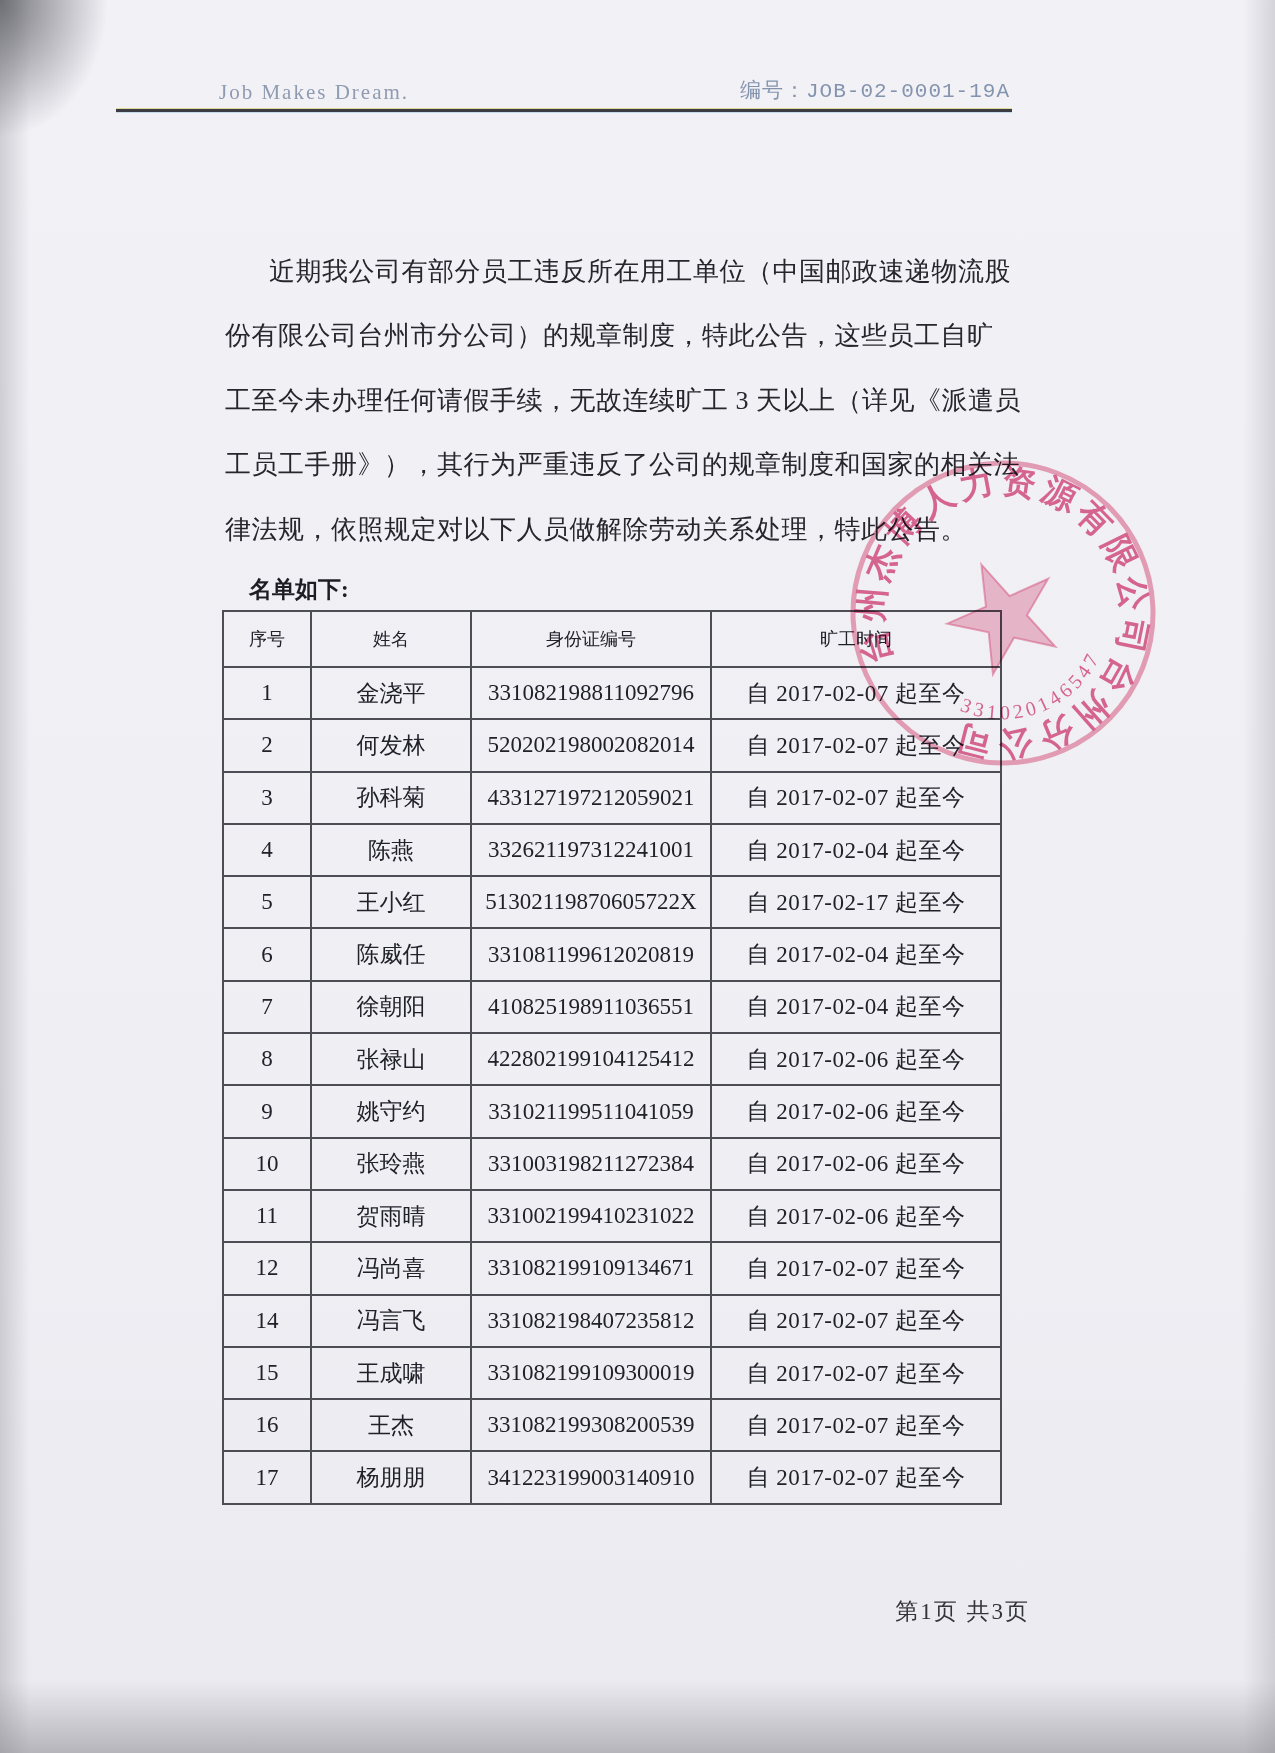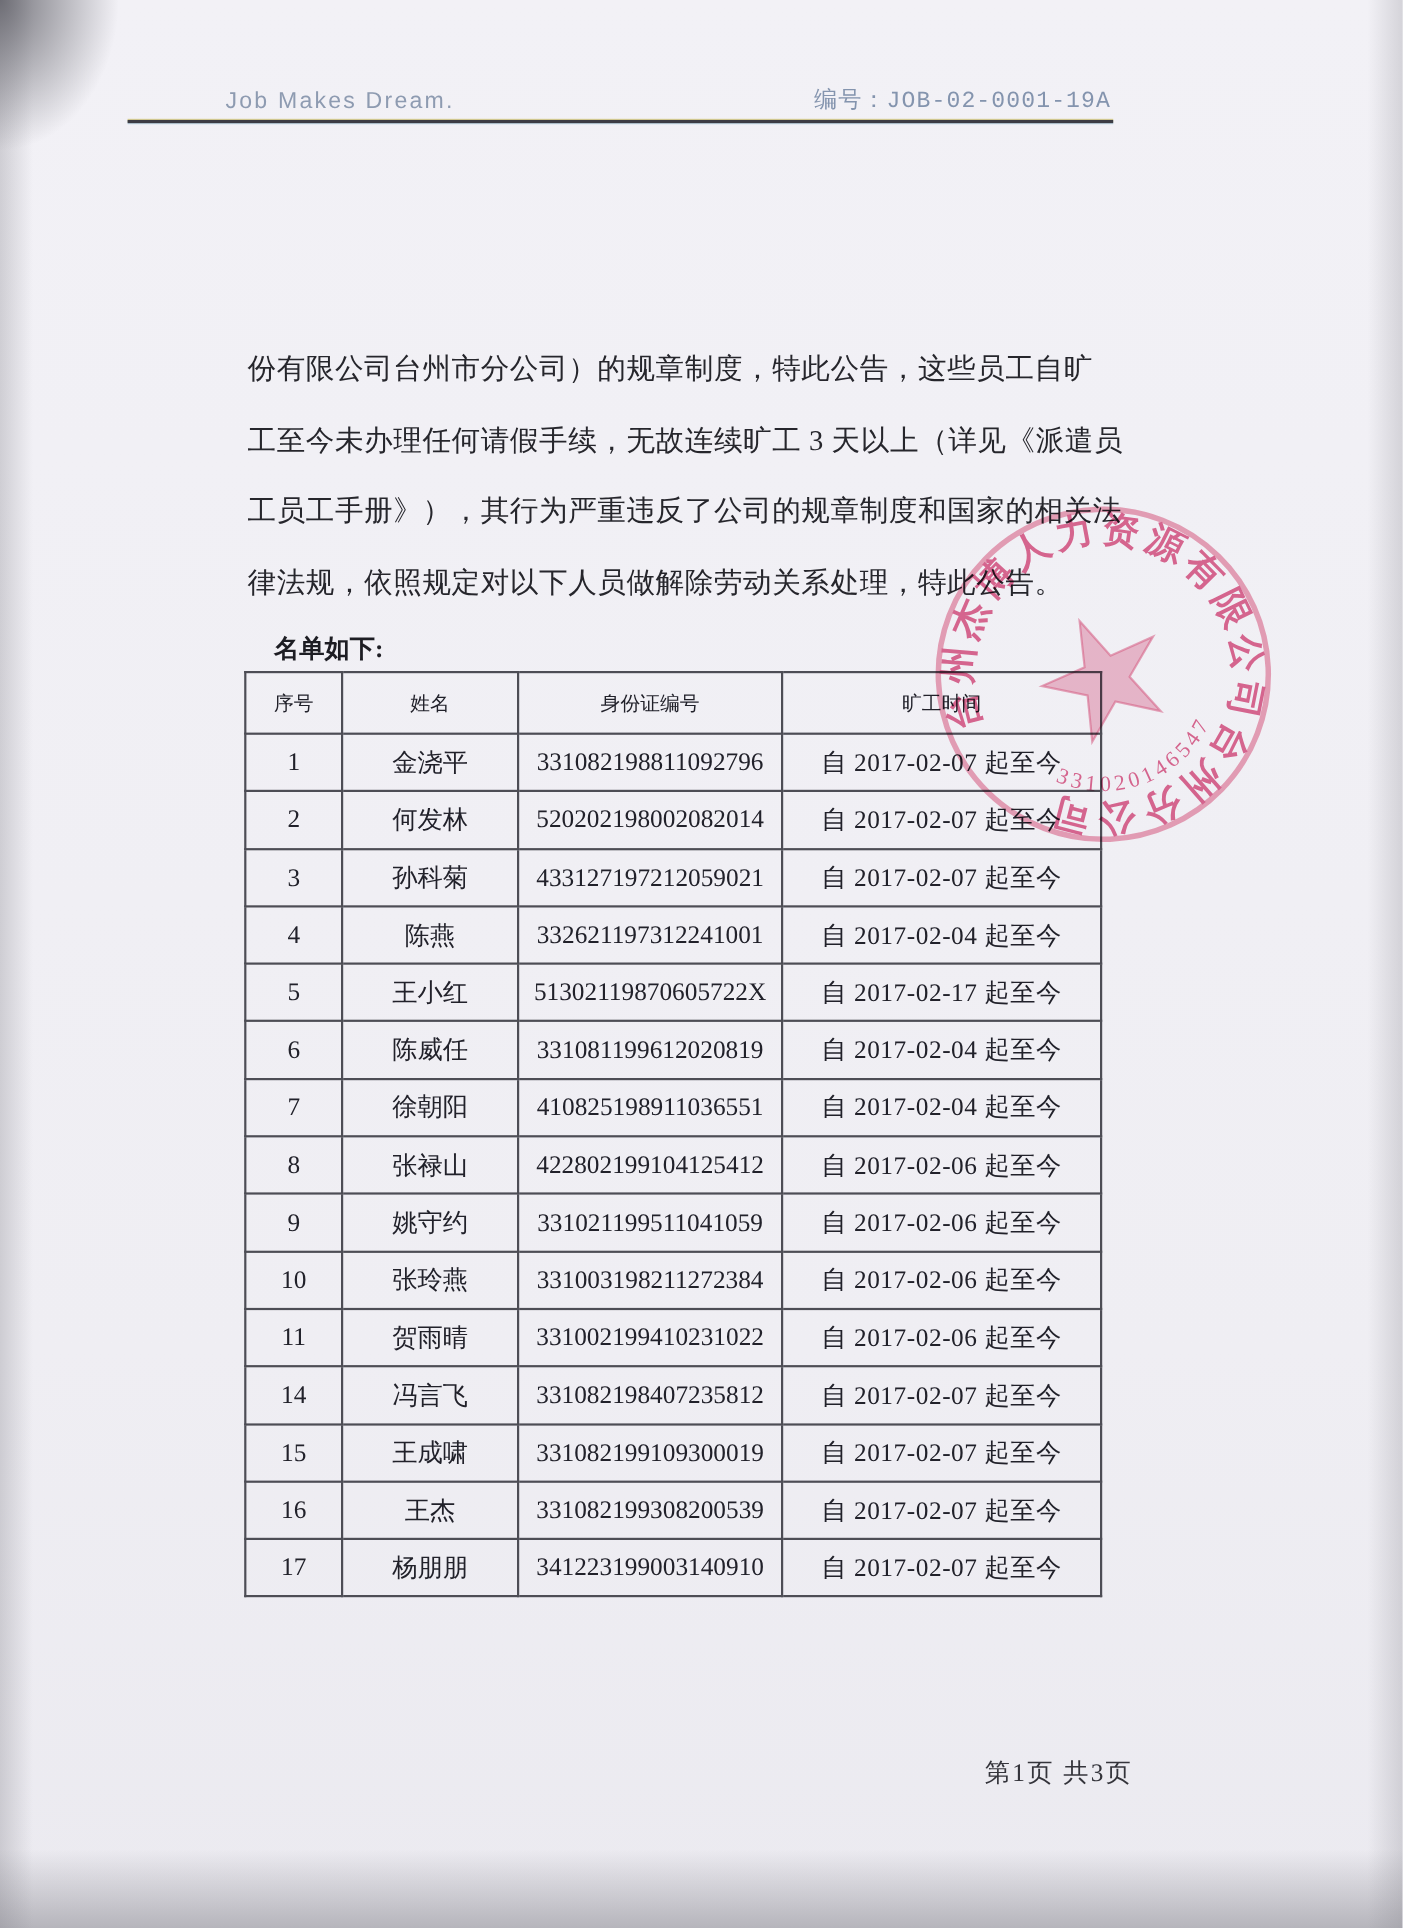--- a/index.html
+++ b/index.html
@@ -13,22 +13,22 @@
     position:relative;width:1275px;height:1753px;
     background:
       radial-gradient(150px 190px at 0% 0%, rgba(82,82,90,.78), rgba(82,82,90,0) 72%),
       linear-gradient(90deg, rgba(128,127,135,.30) 0, rgba(128,127,135,0) 30px),
       linear-gradient(270deg, rgba(128,127,135,.26) 0, rgba(128,127,135,0) 32px),
       linear-gradient(0deg, rgba(108,107,115,.42) 0, rgba(108,107,115,0) 72px),
       linear-gradient(180deg,#f2f1f6 0%,#efeef3 70%,#ebeaf0 100%);
     color:#222227;
   }
   .hdr-left{
-    position:absolute;left:205px;top:80px;
-    font-family:Liberation Sans, sans-serif;
+    position:absolute;left:219px;top:80px;
+    font-family:Liberation Serif, serif;
     font-size:21px;letter-spacing:2px;color:#8e9bb1;
   }
   .hdr-right{
     position:absolute;right:265px;top:76px;
     font-family:"Liberation Mono","DejaVu Sans Mono",monospace;
     font-size:21px;letter-spacing:1px;color:#8494ae;
   }
   .hdr-rule{
     position:absolute;left:116px;top:109px;width:896px;height:3px;
     background:#3c3c44;
@@ -87,20 +87,21 @@
 </head>
 <body>
 
 <div class="page">
 
   <div class="hdr-left">Job Makes Dream.</div>
   <div class="hdr-right">编号：JOB-02-0001-19A</div>
   <div class="hdr-rule"></div>
 
 
+  <div class="body-line indent" style="top:240px">近期我公司有部分员工违反所在用工单位（中国邮政速递物流股</div>
   <div class="body-line" style="top:304px">份有限公司台州市分公司）的规章制度，特此公告，这些员工自旷</div>
   <div class="body-line" style="top:369px">工至今未办理任何请假手续，无故连续旷工 3 天以上（详见《派遣员</div>
   <div class="body-line" style="top:433px">工员工手册》），其行为严重违反了公司的规章制度和国家的相关法</div>
   <div class="body-line" style="top:498px">律法规，依照规定对以下人员做解除劳动关系处理，特此公告。</div>
 
   <div class="list-label">名单如下:</div>
 
   <table class="roster">
     <colgroup>
         <col class="c0">
@@ -177,20 +178,26 @@
           <td class="col2">331003198211272384</td>
           <td class="col3">自 2017-02-06 起至今</td>
         </tr>
         <tr>
           <td class="col0">11</td>
           <td class="col1">贺雨晴</td>
           <td class="col2">331002199410231022</td>
           <td class="col3">自 2017-02-06 起至今</td>
         </tr>
         <tr>
+          <td class="col0">12</td>
+          <td class="col1">冯尚喜</td>
+          <td class="col2">331082199109134671</td>
+          <td class="col3">自 2017-02-07 起至今</td>
+        </tr>
+        <tr>
           <td class="col0">14</td>
           <td class="col1">冯言飞</td>
           <td class="col2">331082198407235812</td>
           <td class="col3">自 2017-02-07 起至今</td>
         </tr>
         <tr>
           <td class="col0">15</td>
           <td class="col1">王成啸</td>
           <td class="col2">331082199109300019</td>
           <td class="col3">自 2017-02-07 起至今</td>

